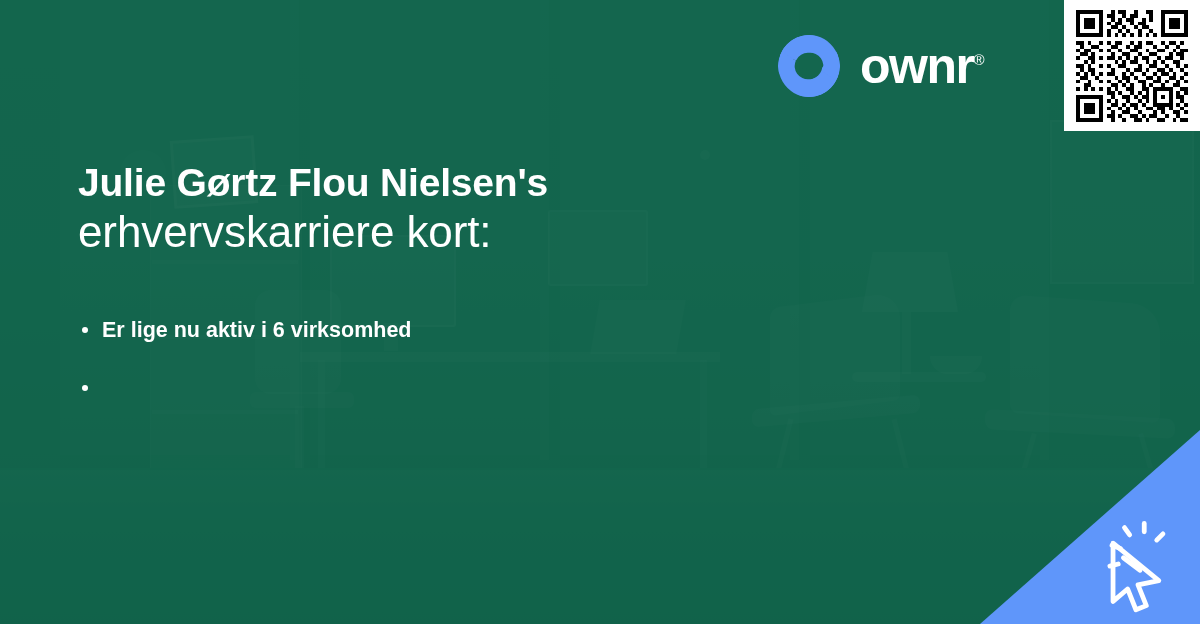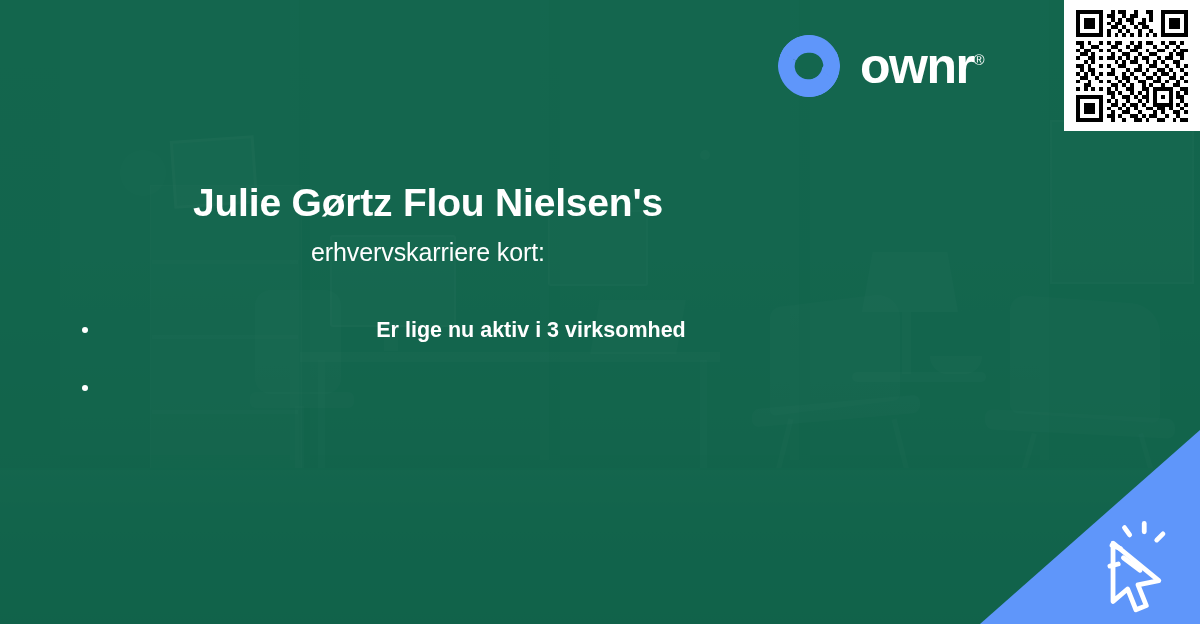--- a/index.html
+++ b/index.html
@@ -10,21 +10,20 @@
   body {
     font-family: "Liberation Sans", sans-serif;
   }
 
   #card {
     position: relative;
     width: 1200px;
     height: 624px;
     overflow: hidden;
     background: #14654c;
-    text-align: center;
   }
 
   
   #photo {
     position: absolute;
     inset: 0;
     overflow: hidden;
   }
   .ph {
     position: absolute;
@@ -192,30 +191,29 @@
     position: absolute;
     inset: 0;
   }
 
   #headline {
     position: absolute;
     left: 78px;
     top: 158px;
     width: 700px;
     color: #ffffff;
-    margin-top: 20px;
   }
   #headline-name {
     font-size: 39px;
     font-weight: bold;
     line-height: 50px;
     letter-spacing: -0.2px;
   }
   #headline-sub {
-    font-size: 25px;
+    font-size: 44px;
     font-weight: normal;
     line-height: 48px;
     letter-spacing: -0.1px;
   }
 
   #bullets {
     position: absolute;
     left: 80px;
     top: 312px;
     width: 880px;
@@ -400,21 +398,21 @@
     </div>
 
     <div id="headline">
       <div id="headline-name">Julie Gørtz Flou Nielsen's</div>
       <div id="headline-sub">erhvervskarriere kort:</div>
     </div>
 
     <ul id="bullets">
       <li>
         <span class="dot"></span>
-        <span>Er lige nu aktiv i 3 virksomhed</span>
+        <span>Er lige nu aktiv i 6 virksomhed</span>
       </li>
       <li>
         <span class="dot"></span>
       </li>
     </ul>
 
     <div id="qr-panel">
       <svg id="qr" viewBox="0 0 29 29" shape-rendering="crispEdges">
         <rect width="29" height="29" fill="#ffffff"></rect>
         <g fill="#000000">

